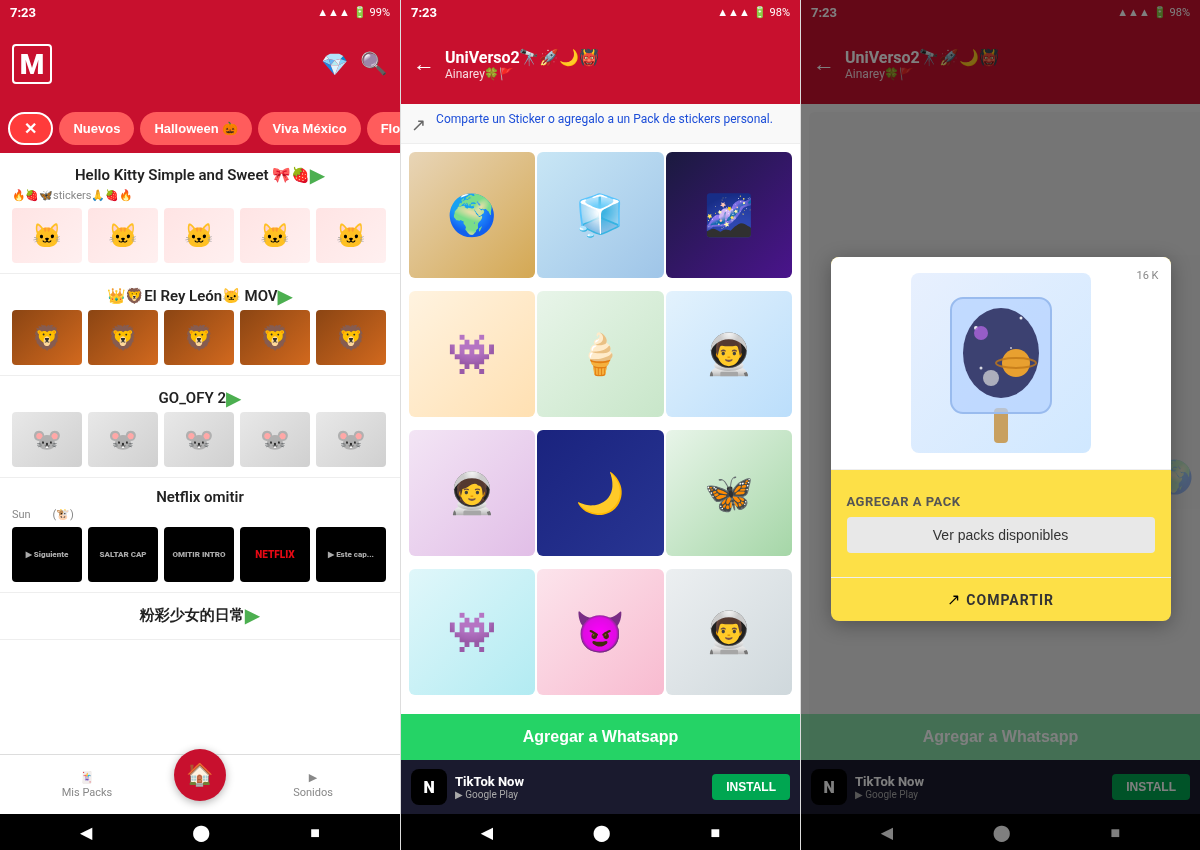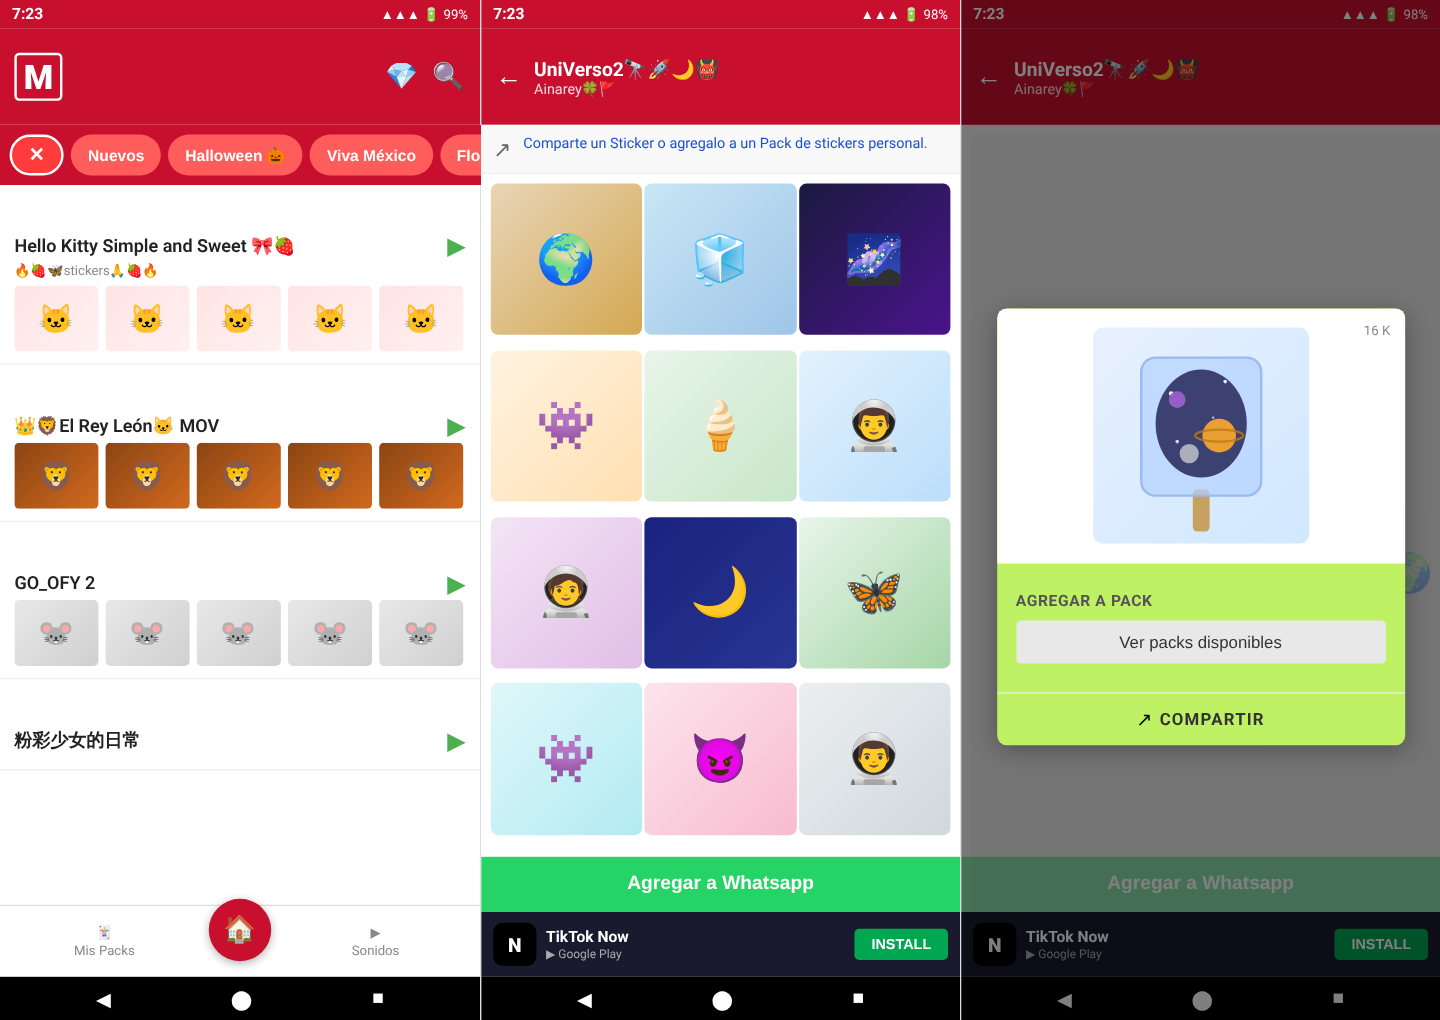--- a/index.html
+++ b/index.html
@@ -22,21 +22,21 @@
     .cat-btn.active-x { background: #ff3b3b; color: #fff; font-size: 16px; font-weight: 900; border: 2px solid #fff; }
     .cat-btn.halloween { background: #ff5c5c; color: #fff; }
     .cat-btn.mexico { background: #ff5c5c; color: #fff; }
     .cat-btn.other { background: #ff5c5c; color: #fff; }
 
     .sticker-list { flex: 1; overflow-y: auto; padding: 0; }
     .sticker-list::-webkit-scrollbar { width: 3px; }
     .sticker-list::-webkit-scrollbar-thumb { background: #ccc; }
 
     .sticker-item { border-bottom: 1px solid #eee; padding: 10px 12px; }
-    .sticker-item-header { display: flex; justify-content: space-between; align-items: center; margin-bottom: 2px; margin-top: 29px; }
+    .sticker-item-header { display: flex; justify-content: center; align-items: center; margin-bottom: 2px; }
     .sticker-item-title { font-size: 15px; font-weight: 600; color: #222; }
     .sticker-item-sub { font-size: 11px; color: #888; margin-bottom: 6px; }
     .sticker-row { display: flex; gap: 6px; overflow-x: auto; }
     .sticker-row::-webkit-scrollbar { display: none; }
     .sticker-thumb { width: 70px; height: 55px; border-radius: 4px; object-fit: cover; display: flex; align-items: center; justify-content: center; font-size: 24px; background: #f5f5f5; flex-shrink: 0; }
     .play-btn { color: #4caf50; font-size: 20px; }
 
     
     .thumb-hk { background: linear-gradient(135deg, #ffe4e4, #fff0f0); }
     .thumb-lion { background: linear-gradient(135deg, #8B4513, #D2691E); }
@@ -73,21 +73,21 @@
     .ad-name { color: #fff; font-size: 13px; font-weight: 700; }
     .ad-store { color: #aaa; font-size: 10px; }
     .install-btn { background: #00a651; color: #fff; border: none; padding: 6px 14px; font-size: 12px; font-weight: 700; border-radius: 4px; cursor: pointer; }
 
     
     .panel-right { width: 400px; background: #f0f0f0; flex-shrink: 0; border-left: 1px solid #ddd; position: relative; }
     .panel-right .chat-header { background: #c8102e; height: 80px; display: flex; align-items: center; padding: 0 12px; gap: 10px; }
 
     
     .modal-overlay { position: absolute; top: 0; left: 0; right: 0; bottom: 0; background: rgba(0,0,0,0.5); display: flex; align-items: center; justify-content: center; z-index: 10; }
-    .modal { background: #bef264; border-radius: 8px; width: 340px; overflow: hidden; box-shadow: 0 4px 20px rgba(0,0,0,0.3); margin-top: 28px; }
+    .modal { background: #fde047; border-radius: 8px; width: 340px; overflow: hidden; box-shadow: 0 4px 20px rgba(0,0,0,0.3); margin-top: 28px; }
     .modal-sticker { display: flex; flex-direction: column; align-items: center; padding: 16px; background: #fff; position: relative; }
     .modal-sticker .sticker-large { width: 160px; height: 160px; font-size: 80px; display: flex; align-items: center; justify-content: center; }
     .modal-size { position: absolute; top: 12px; right: 12px; font-size: 11px; color: #888; }
     .modal-add-pack { padding: 24px 16px; border-top: 1px solid #eee; }
     .modal-add-label { font-size: 13px; font-weight: 700; color: #555; letter-spacing: 0.5px; margin-bottom: 8px; }
     .modal-ver-btn { width: 100%; padding: 10px; background: #e8e8e8; border: none; border-radius: 4px; font-size: 14px; color: #333; cursor: pointer; }
     .modal-share-section { padding: 12px 16px; border-top: 1px solid #eee; display: flex; align-items: center; justify-content: center; gap: 6px; }
     .modal-share-icon { font-size: 16px; }
     .modal-share-label { font-size: 14px; font-weight: 700; color: #333; letter-spacing: 1px; }
     .right-add-btn { background: rgba(37,211,102,0.5); color: #fff; border: none; width: 100%; padding: 14px; font-size: 16px; font-weight: 600; cursor: pointer; }
@@ -161,20 +161,33 @@
       </div>
       <div class="sticker-row">
         <div class="sticker-thumb thumb-goofy">🐭</div>
         <div class="sticker-thumb thumb-goofy">🐭</div>
         <div class="sticker-thumb thumb-goofy">🐭</div>
         <div class="sticker-thumb thumb-goofy">🐭</div>
         <div class="sticker-thumb thumb-goofy">🐭</div>
       </div>
     </div>
 
+    <div class="sticker-item">
+      <div class="sticker-item-header">
+        <span class="sticker-item-title">Netflix omitir</span>
+      </div>
+      <div class="sticker-item-sub">Sun &nbsp;&nbsp;&nbsp;&nbsp;&nbsp;&nbsp; (🐮)</div>
+      <div class="sticker-row">
+        <div class="sticker-thumb thumb-netflix" style="font-size:8px;color:#aaa;">▶ Siguiente</div>
+        <div class="sticker-thumb thumb-netflix" style="font-size:8px;color:#aaa;">SALTAR CAP</div>
+        <div class="sticker-thumb thumb-netflix" style="font-size:8px;color:#aaa;">OMITIR INTRO</div>
+        <div class="sticker-thumb thumb-netflix" style="font-size:10px;color:#e50914;font-weight:900;">NETFLIX</div>
+        <div class="sticker-thumb thumb-netflix" style="font-size:8px;color:#aaa;">▶ Este cap...</div>
+      </div>
+    </div>
 
     <div class="sticker-item">
       <div class="sticker-item-header">
         <span class="sticker-item-title">粉彩少女的日常</span>
         <span class="play-btn">▶</span>
       </div>
     </div>
   </div>
 
   <div class="bottom-nav">

